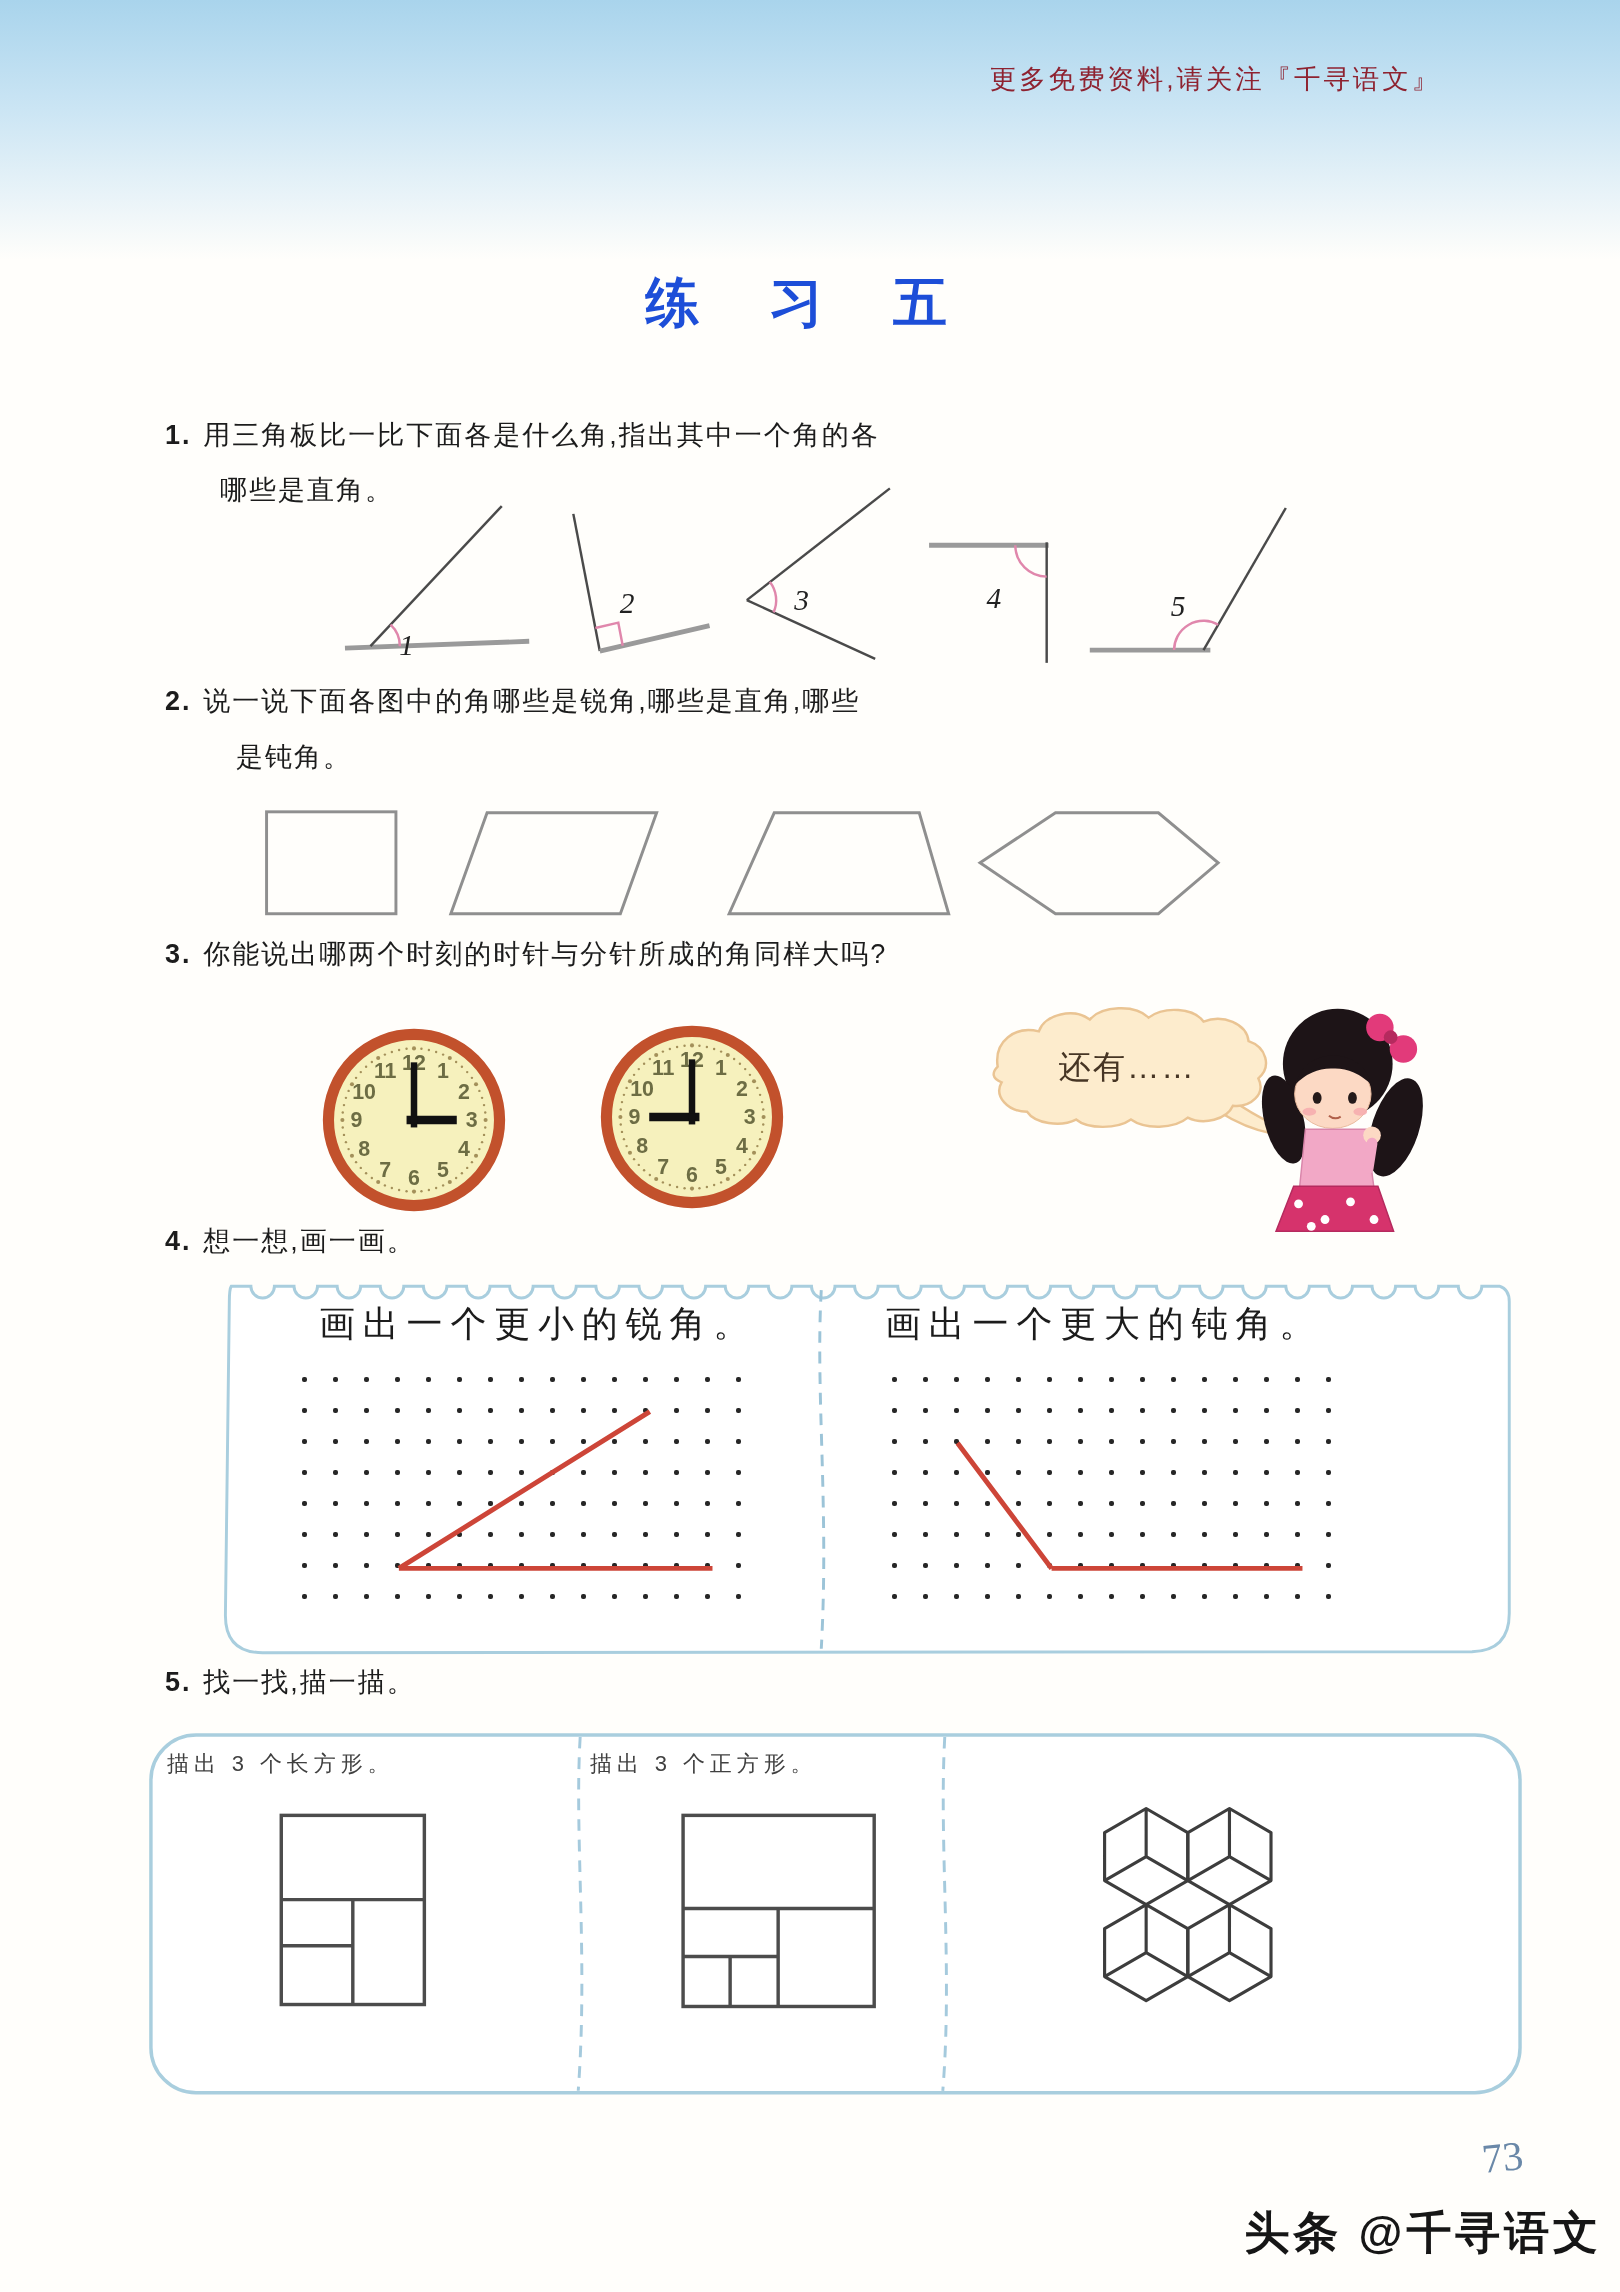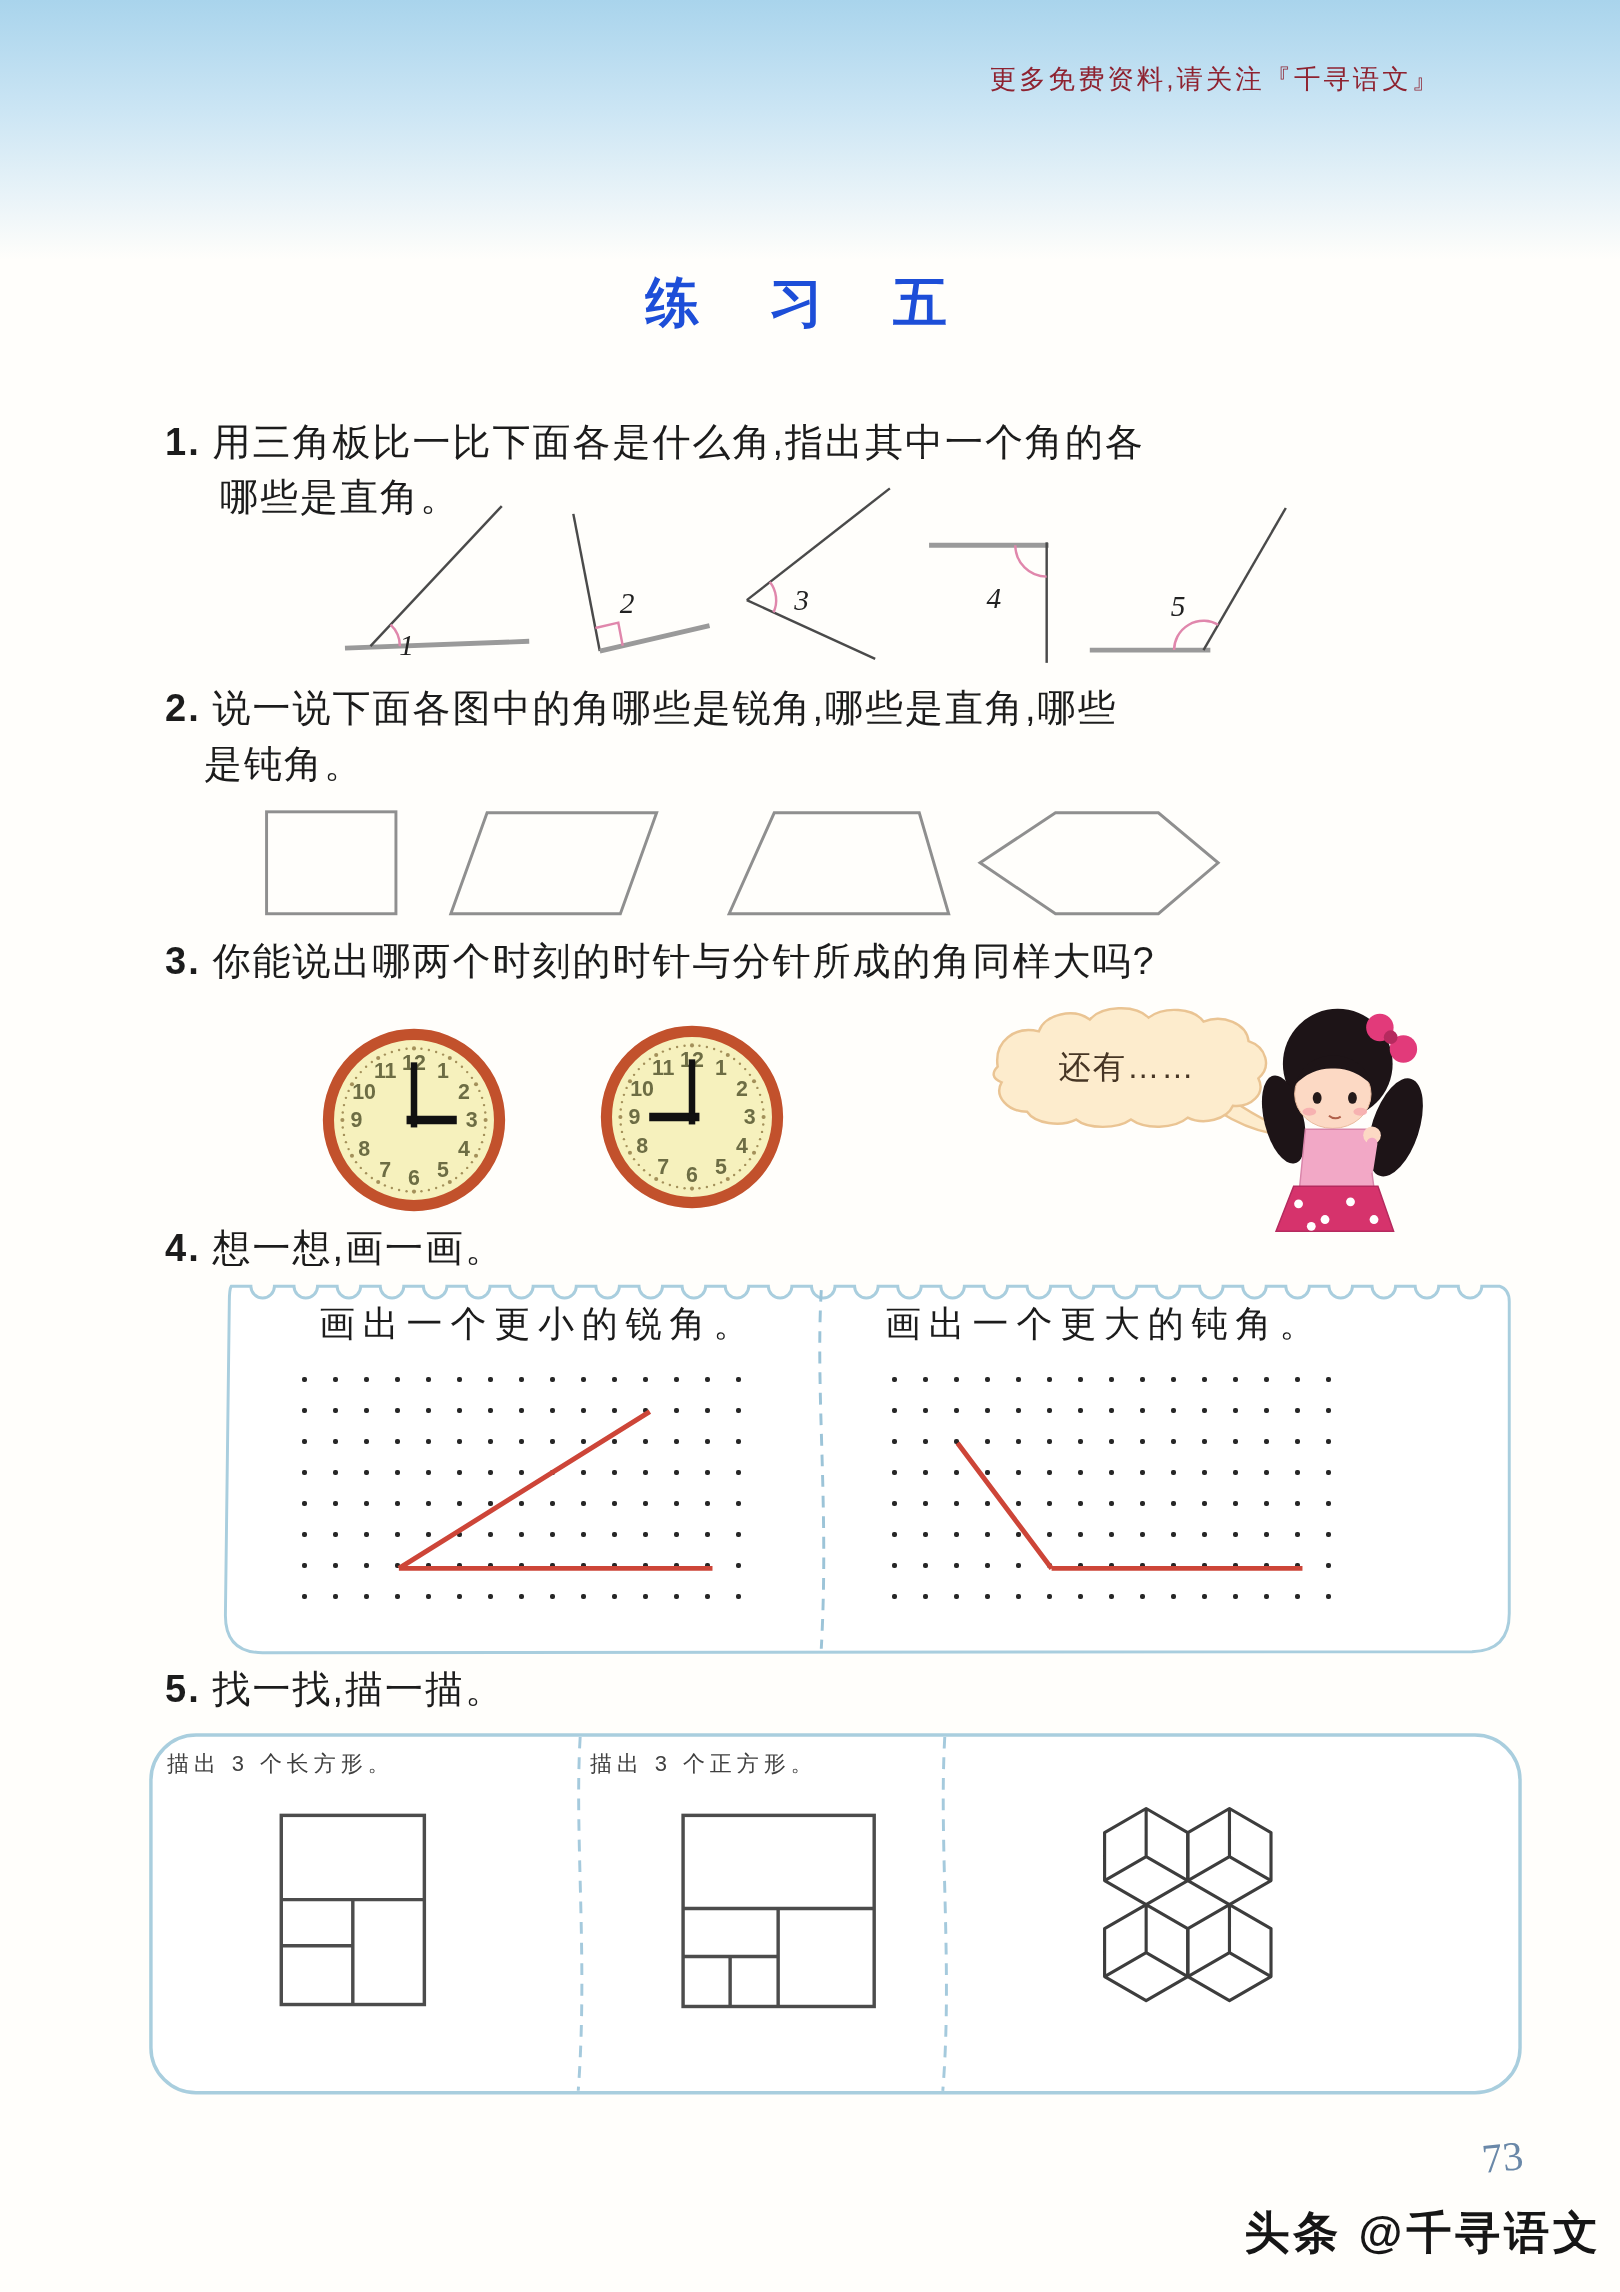--- a/index.html
+++ b/index.html
@@ -4,21 +4,21 @@
 <style>
   html,body{margin:0;padding:0;background:#e9e9e9;}
   #page{position:relative;width:1620px;height:2293px;background:#fffefb;
         font-family:"Liberation Sans",sans-serif;overflow:hidden;}
   .topband{position:absolute;top:0;left:0;right:0;height:260px;
         background:linear-gradient(180deg,#a9d4ec 0%,#cbe5f4 42%,#fffefb 100%);}
   .promo{position:absolute;top:61px;right:179px;font-size:26.5px;letter-spacing:2.9px;
         color:#8e2230;white-space:nowrap;}
   .title{position:absolute;top:267px;left:0;width:100%;text-align:center;
         font-size:54px;font-weight:bold;letter-spacing:27.4px;color:#1d4ed8;}
-  .qline{position:absolute;font-size:38px;letter-spacing:2px;color:#1c1c1c;white-space:nowrap;}
+  .qline{position:absolute;font-size:27px;letter-spacing:2px;color:#1c1c1c;white-space:nowrap;}
   .qnum{font-weight:bold;margin-right:11.8px;}
   svg{position:absolute;left:0;top:0;}
   #artwork,#overlay{width:1620px;height:2293px;pointer-events:none;}
   .clock{position:absolute;width:186px;height:186px;}
   .clock svg{width:186px;height:186px;}
   .clocknums text{font:bold 23px "Liberation Sans",sans-serif;fill:#6d6d44;text-anchor:middle;}
   .anglelabel{font:italic 30px "Liberation Serif",serif;fill:#222;text-anchor:middle;}
   .dotgrid{position:absolute;display:grid;grid-template-columns:repeat(15,31px);
         grid-template-rows:repeat(8,31px);}
   .dotgrid i{width:5.9px;height:5.9px;border-radius:2px;background:#262626;place-self:center;}
@@ -153,21 +153,21 @@
   </svg>
 
   <div class="qline" style="top:417px;left:165px">
     <span class="qnum">1.</span><span>用三角板比一比下面各是什么角,指出其中一个角的各</span>
   </div>
   <div class="qline" style="top:472px;left:220px">哪些是直角。</div>
 
   <div class="qline" style="top:683px;left:165px">
     <span class="qnum">2.</span><span>说一说下面各图中的角哪些是锐角,哪些是直角,哪些</span>
   </div>
-  <div class="qline" style="top:739px;left:204px">是钝角。</div>
+  <div class="qline" style="top:739px;left:236px">是钝角。</div>
 
   <div class="qline" style="top:936px;left:165px">
     <span class="qnum">3.</span><span>你能说出哪两个时刻的时针与分针所成的角同样大吗?</span>
   </div>
 
   <div class="qline" style="top:1223px;left:165px">
     <span class="qnum">4.</span><span>想一想,画一画。</span>
   </div>
 
   <div class="qline" style="top:1664px;left:165px">

